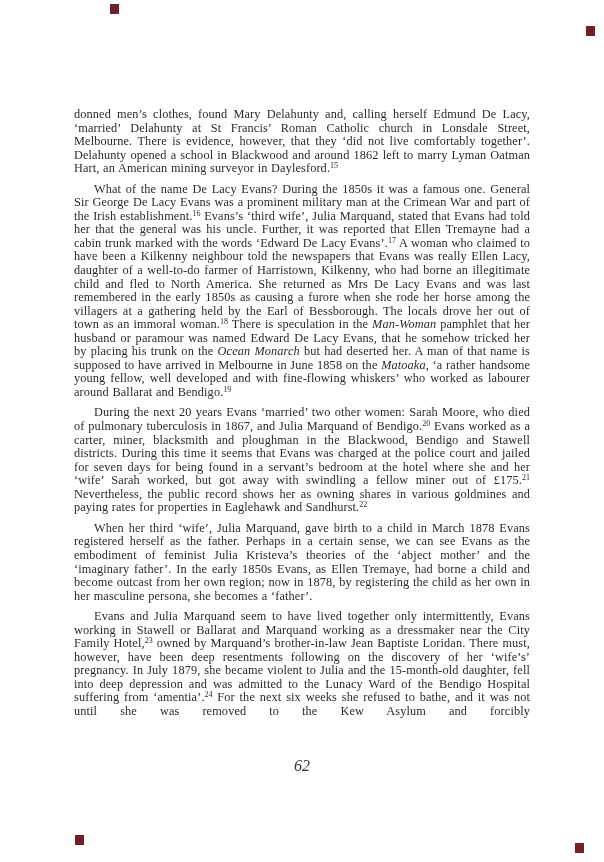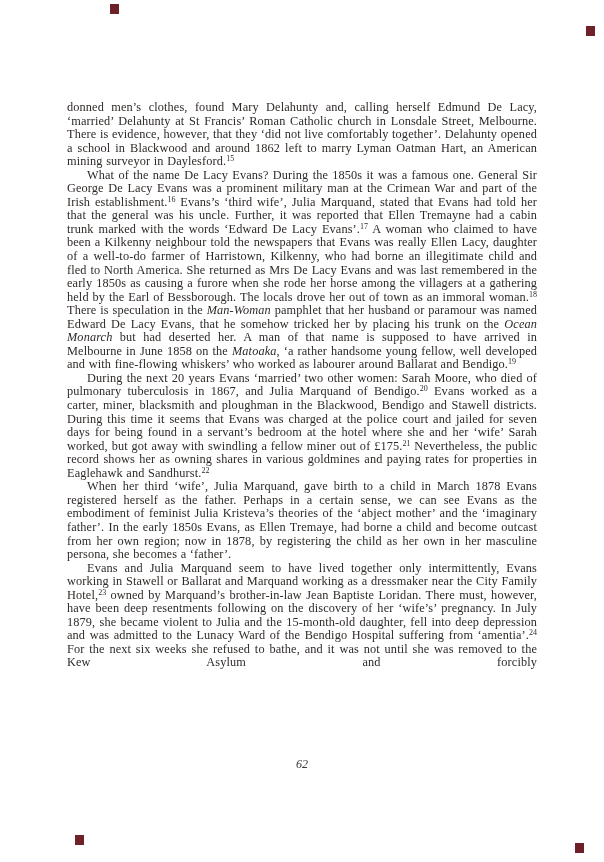--- a/index.html
+++ b/index.html
@@ -28,37 +28,37 @@
     position: absolute;
     top: 101px; left: 67px; width: 470px;
     font-size: 12.3px;
     line-height: 13.55px;
     letter-spacing: 0.12px;
     word-spacing: 0.4px;
     text-align: justify;
     color: #2f2a27;
   }
   .body-text p {
-    margin: 0;
+    margin: 7px;
     text-indent: 20px;
   }
   .body-text p.no-indent { text-indent: 0; }
   .body-text p.continues { text-align-last: justify; }
   .body-text sup {
     font-size: 8px;
     line-height: 0;
     vertical-align: 0.45em;
     letter-spacing: 0;
   }
   .page-number {
     position: absolute;
     top: 757px; left: 67px; width: 470px;
     text-align: center;
     font-style: italic;
-    font-size: 12px;
+    font-size: 16px;
     color: #3a3531;
   }
   .reg-mark {
     position: absolute;
     width: 9px; height: 10px;
   }
   .reg-mark.tl { left: 110px; top: 4px; }
   .reg-mark.tr { left: 586px; top: 26px; }
   .reg-mark.bl { left: 75px;  top: 835px; }
   .reg-mark.br { left: 575px; top: 843px; }

